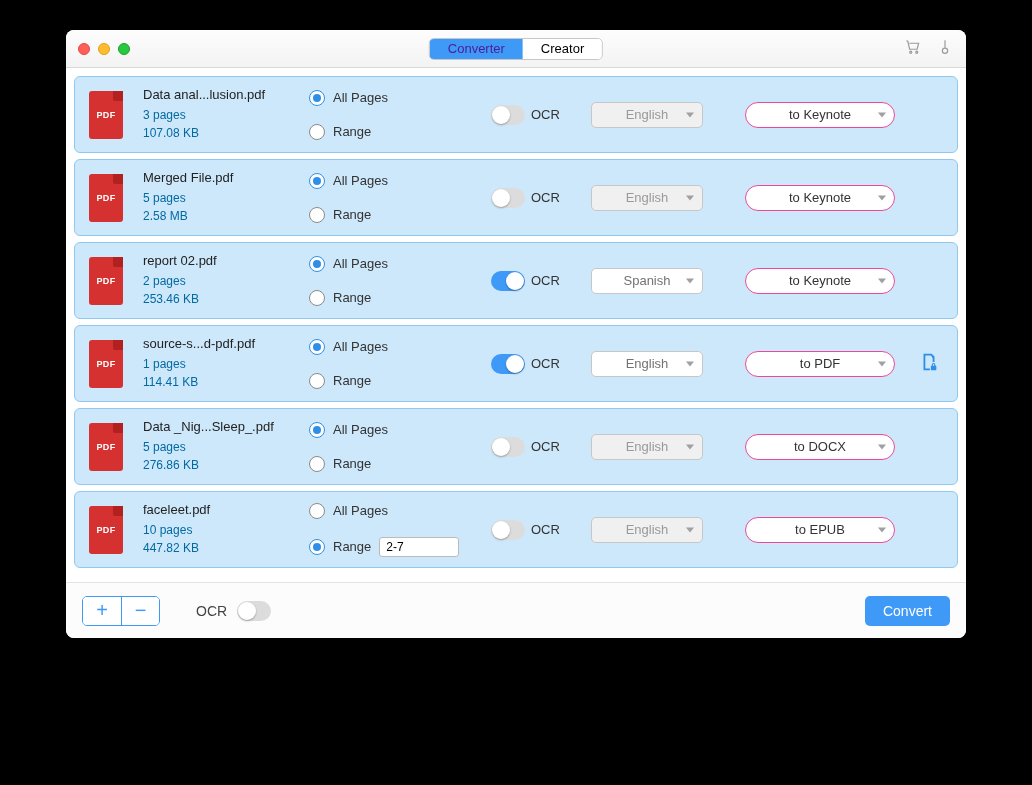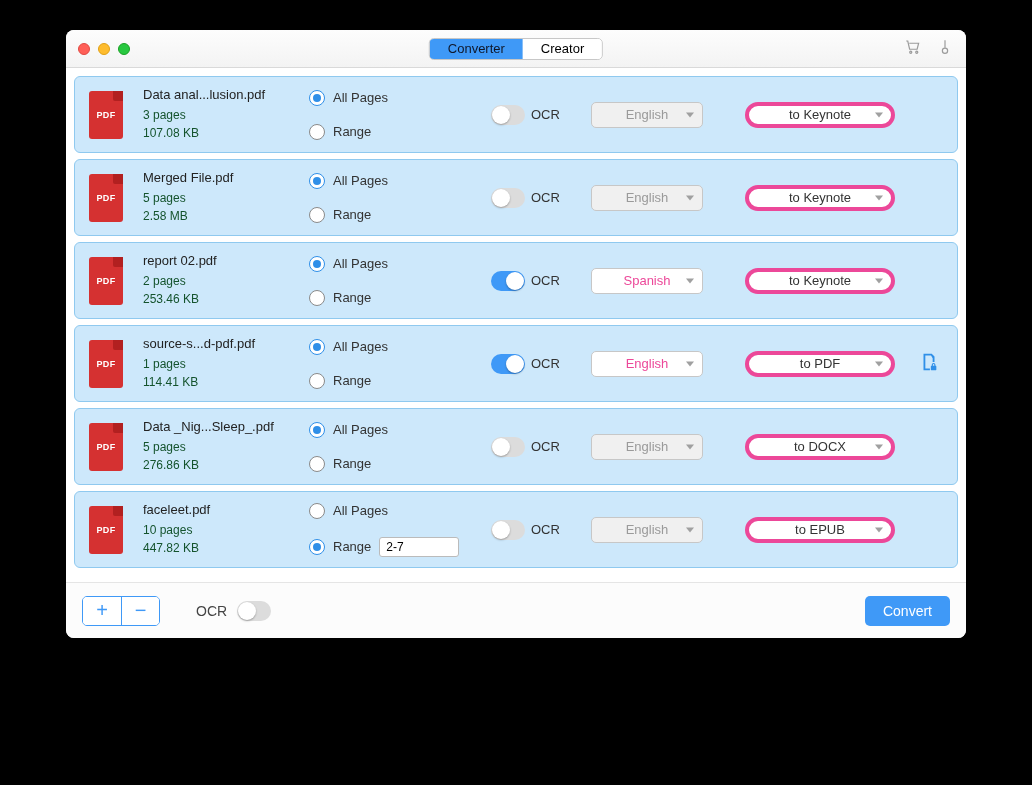--- a/index.html
+++ b/index.html
@@ -6,48 +6,48 @@
   body { background: #000; display: flex; align-items: flex-start; justify-content: center; padding-top: 30px; }
   .window { width: 900px; background: #fff; border-radius: 8px; box-shadow: 0 20px 60px rgba(0,0,0,0.5); overflow: hidden; }
   .titlebar { height: 38px; background: linear-gradient(#fdfdfd,#f3f3f3); border-bottom: 1px solid #d9d9d9; display: flex; align-items: center; padding: 0 12px; position: relative; }
   .traffic { display: flex; gap: 8px; }
   .dot { width: 12px; height: 12px; border-radius: 50%; }
   .dot.red { background: #ff5f57; border:1px solid #e14942; }
   .dot.yellow { background: #febc2e; border:1px solid #e1a116; }
   .dot.green { background: #28c840; border:1px solid #1ba125; }
   .segmented { position: absolute; left: 50%; transform: translateX(-50%); display: flex; border: 1px solid #c7c7c7; border-radius: 5px; overflow: hidden; height: 22px; }
   .seg { padding: 0 18px; font-size: 13px; line-height: 20px; background: #fff; cursor: pointer; }
-  .seg.active { background: #3f99f7; color: #0f172a; }
+  .seg.active { background: #3f99f7; color: #4c1d95; }
   .titlebar-right { margin-left: auto; display: flex; gap: 14px; color: #9b9b9b; }
   .titlebar-right svg { width: 18px; height: 18px; }
   .list { padding: 8px; }
   .row { background: #cde8fb; border: 1px solid #8fc9ef; border-radius: 6px; margin-bottom: 6px; padding: 10px 14px; display: flex; align-items: center; gap: 20px; }
   .pdf-icon { width: 34px; height: 48px; background: #d53131; border-radius: 3px; position: relative; flex-shrink:0; display:flex;align-items:center;justify-content:center; }
   .pdf-icon::before { content:""; position:absolute; top:0; right:0; width:10px; height:10px; background:#b22020; border-bottom-left-radius:2px; }
   .pdf-icon span { font-size: 9px; font-weight: 600; color:#fff; letter-spacing:0.4px; }
   .fileinfo { width: 146px; flex-shrink:0; }
   .fname { font-size: 13px; color:#222; margin-bottom:4px; white-space: nowrap; overflow:hidden; text-overflow:ellipsis; }
-  .fmeta { font-size: 12px; color:#14532d; line-height:1.5; }
+  .fmeta { font-size: 12px; color:#0369a1; line-height:1.5; }
   .radios { width: 162px; flex-shrink:0; display:flex; flex-direction:column; gap:18px; }
   .radio-line { display:flex; align-items:center; gap:8px; font-size:13px; color:#333; }
   .radio { width:16px; height:16px; border-radius:50%; border:1px solid #8a8a8a; background:#fff; position:relative; cursor:pointer; }
   .radio.checked { border-color:#2f8fe8; }
   .radio.checked::after { content:""; position:absolute; inset:3px; background:#2f8fe8; border-radius:50%; }
   .range-input { width:80px; height:20px; border:1px solid #bbb; border-radius:3px; font-size:12px; padding:0 6px; }
   .ocr-col { width: 80px; flex-shrink:0; display:flex; align-items:center; gap:6px; font-size:13px; color:#333; }
   .toggle { width:34px; height:20px; background:#dcdcdc; border-radius:10px; position:relative; cursor:pointer; }
   .toggle .knob { width:18px; height:18px; border-radius:50%; background:#fff; box-shadow:0 1px 2px rgba(0,0,0,0.3); position:absolute; top:1px; left:1px; transition:left .1s; }
   .toggle.on { background:#3f99f7; }
   .toggle.on .knob { left:15px; }
   .lang-col { width: 124px; flex-shrink:0; }
-  .select { height:26px; width:112px; border:1px solid #c7c7c7; border-radius:5px; background:#fff; font-size:13px; color:#ec4899; display:flex; align-items:center; justify-content:center; position:relative; cursor:pointer; }
+  .select { height:26px; width:112px; border:1px solid #c7c7c7; border-radius:5px; background:#fff; font-size:13px; color:#737373; display:flex; align-items:center; justify-content:center; position:relative; cursor:pointer; }
   .select.disabled { background:#f0f0f0; color:#9a9a9a; }
   .select::after { content:""; position:absolute; right:8px; top:50%; width:0; height:0; border-left:4px solid transparent; border-right:4px solid transparent; border-top:5px solid #a0a0a0; transform:translateY(-50%); }
   .fmt-col { margin-left:auto; flex-shrink:0; width:150px; }
-  .fmt-select { height:26px; width:150px; border:4px solid #ec4899; border-radius:13px; background:#fff; font-size:13px; color:#333; display:flex; align-items:center; justify-content:center; position:relative; cursor:pointer; }
+  .fmt-select { height:26px; width:150px; border:1px solid #ec4899; border-radius:13px; background:#fff; font-size:13px; color:#333; display:flex; align-items:center; justify-content:center; position:relative; cursor:pointer; }
   .fmt-select::after { content:""; position:absolute; right:8px; top:50%; width:0; height:0; border-left:4px solid transparent; border-right:4px solid transparent; border-top:5px solid #a0a0a0; transform:translateY(-50%); }
   .extra-col { width:28px; flex-shrink:0; display:flex; justify-content:center; }
   .lock-icon svg { width:22px; height:22px; color:#2f8fe8; }
   .footer { border-top:1px solid #e5e5e5; height:56px; display:flex; align-items:center; padding:0 16px; background:#fcfcfc; }
   .addremove { display:flex; border:1.5px solid #3f99f7; border-radius:5px; overflow:hidden; height:30px; }
   .addremove button { width:38px; background:#fff; border:none; color:#3f99f7; font-size:20px; cursor:pointer; }
   .addremove button + button { border-left:1.5px solid #3f99f7; }
   .footer-ocr { display:flex; align-items:center; gap:10px; margin-left:36px; font-size:14px; color:#444; }
   .convert-btn { margin-left:auto; height:30px; padding:0 18px; background:#3f99f7; color:#fff; border:none; border-radius:5px; font-size:14px; cursor:pointer; }
 </style>

